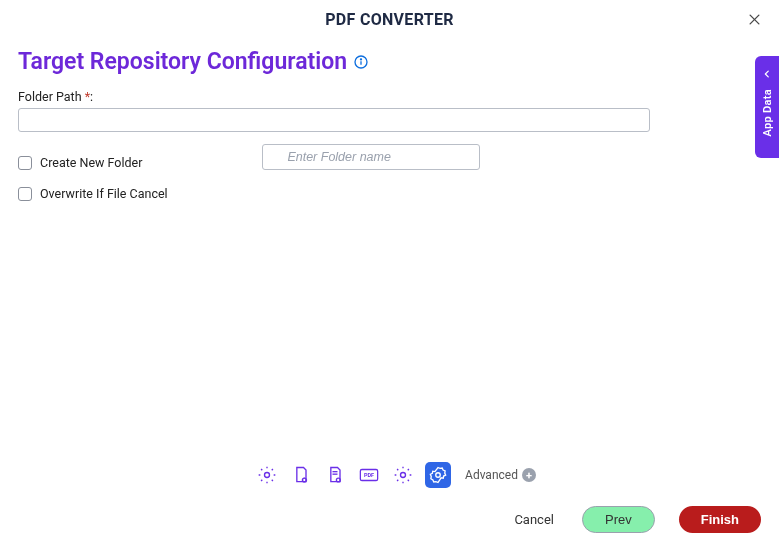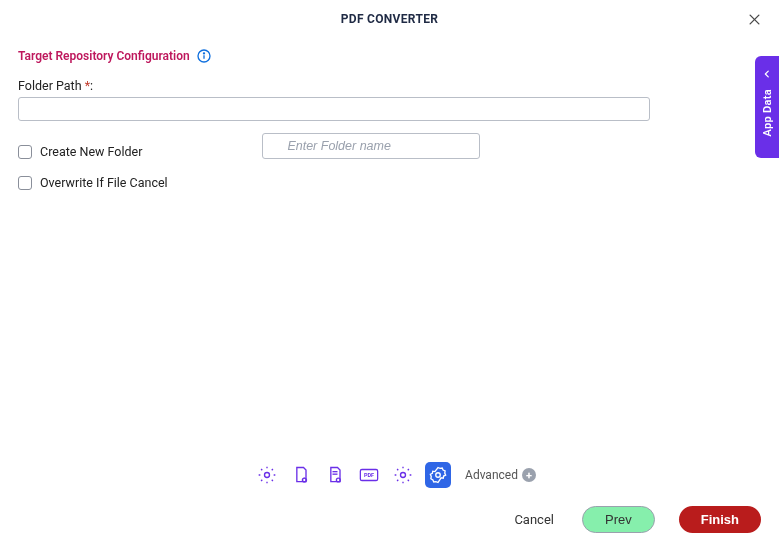--- a/index.html
+++ b/index.html
@@ -13,21 +13,21 @@
     color: #1f2a44;
   }
   .header {
     display: flex;
     align-items: center;
     justify-content: center;
     height: 38px;
     position: relative;
   }
   .header-title {
-    font-size: 12px;
+    font-size: 16px;
     font-weight: 700;
     letter-spacing: 0.3px;
     color: #1f2a44;
   }
   .close-btn {
     position: absolute;
     right: 14px;
     top: 8px;
     width: 22px;
     height: 22px;
@@ -40,23 +40,23 @@
   .content {
     padding: 10px 18px 0 18px;
   }
   .section-title-row {
     display:flex;
     align-items:center;
     gap:6px;
     margin-bottom:14px;
   }
   .section-title {
-    font-size: 12px;
+    font-size: 23px;
     font-weight: 600;
-    color: #be185d;
+    color: #6d28d9;
   }
   .info-icon {
     color:#0f6fde;
     display:flex;
     align-items:center;
   }
   .field-label-row {
     font-size: 12.5px;
     color:#222;
     margin-bottom:4px;

